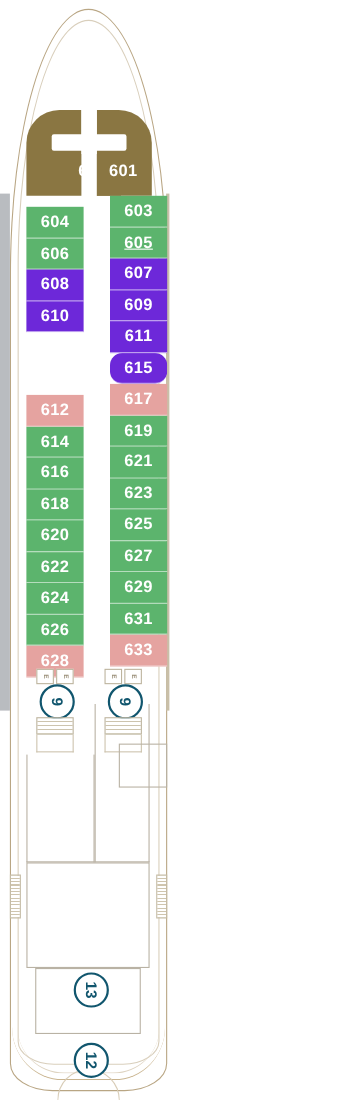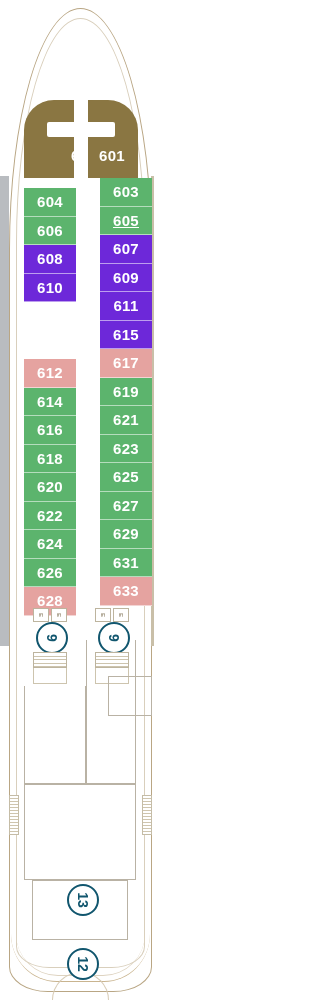--- a/index.html
+++ b/index.html
@@ -319,21 +319,21 @@
       </div>
       <div class="cabin c-orange" style="height: 28.5px;">
         <span>607</span>
       </div>
       <div class="cabin c-orange" style="height: 28.5px;">
         <span>609</span>
       </div>
       <div class="cabin c-orange" style="height: 28.5px;">
         <span>611</span>
       </div>
-      <div class="cabin c-orange" style="height: 28.5px;">
+      <div class="cabin c-orange" style="height: 28.5px; border-radius: 11px;">
         <span>615</span>
       </div>
       <div class="cabin c-pink" style="height: 28.5px;">
         <span>617</span>
       </div>
       <div class="cabin c-green" style="height: 28.5px;">
         <span>619</span>
       </div>
       <div class="cabin c-green" style="height: 28.5px;">
         <span>621</span>

